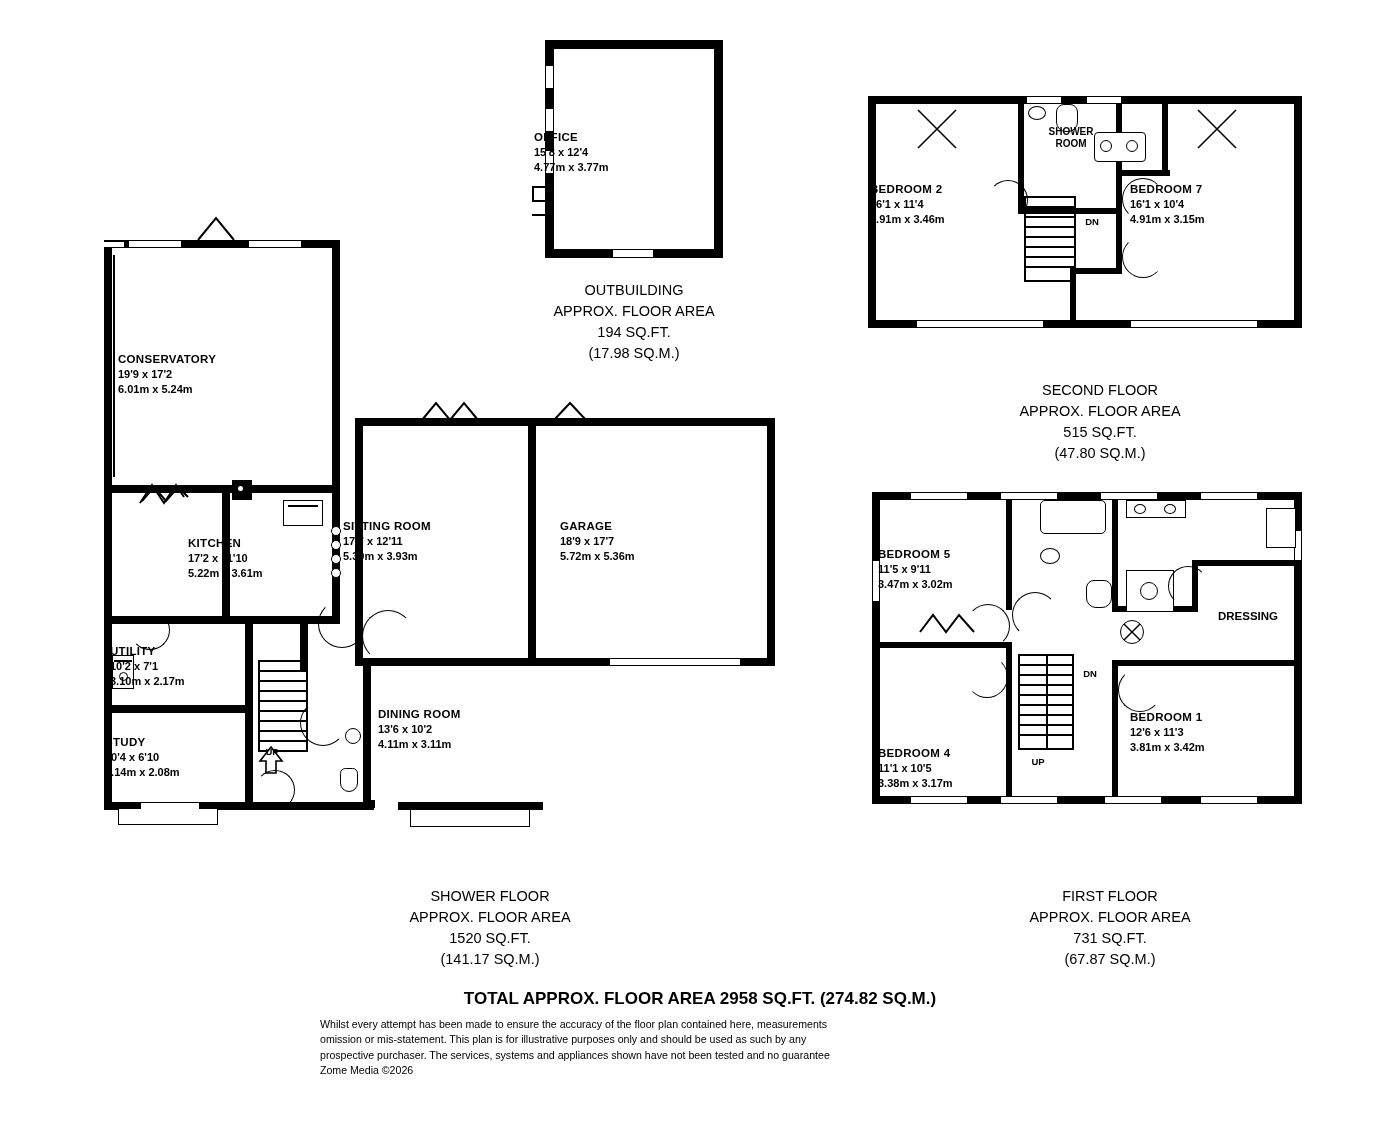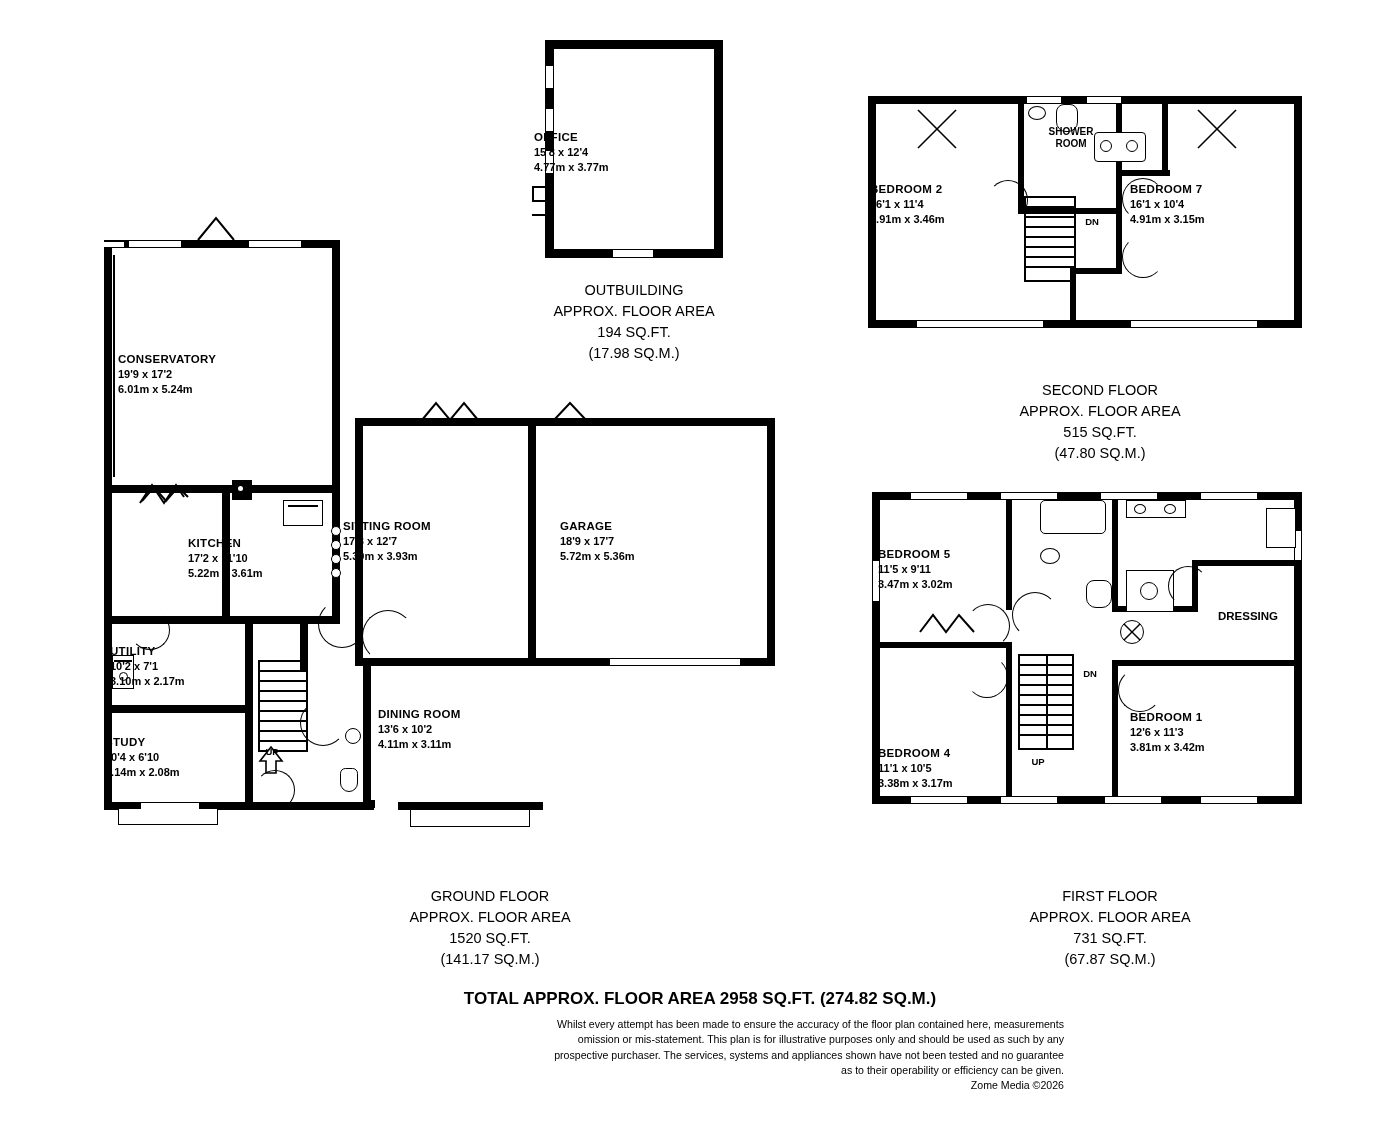--- a/index.html
+++ b/index.html
@@ -45,25 +45,25 @@
   .total-line {
     position: absolute;
     text-align: center;
     font-size: 17px;
     font-weight: bold;
     width: 100%;
     left: 0;
   }
   .disclaimer {
     position: absolute;
-    text-align: right;
+    text-align: left;
     font-size: 10.6px;
     line-height: 1.45;
     width: 760px;
-    left: 304px;
+    left: 320px;
   }
   .tiny-lbl {
     position: absolute;
     font-size: 9.5px;
     font-weight: bold;
     text-align: center;
     white-space: nowrap;
   }
   .stair-box { position: absolute; border: 2px solid #000; box-sizing: border-box; }
   .stair-line { position: absolute; background: #000; height: 1.5px; }
@@ -220,21 +220,21 @@
       <div class="dim">19'9 x 17'2</div>
       <div class="dim">6.01m x 5.24m</div>
     </div>
     <div class="room-label" style="left:188px; top:536px; width:186px;">
       <div class="nm">KITCHEN</div>
       <div class="dim">17'2 x 11'10</div>
       <div class="dim">5.22m x 3.61m</div>
     </div>
     <div class="room-label" style="left:343px; top:519px; width:188px;">
       <div class="nm">SITTING ROOM</div>
-      <div class="dim">17'8 x 12'7</div>
+      <div class="dim">17'7 x 12'11</div>
       <div class="dim">5.39m x 3.93m</div>
     </div>
     <div class="room-label" style="left:560px; top:519px; width:186px;">
       <div class="nm">GARAGE</div>
       <div class="dim">18'9 x 17'7</div>
       <div class="dim">5.72m x 5.36m</div>
     </div>
     <div class="room-label" style="left:110px; top:644px; width:150px;">
       <div class="nm">UTILITY</div>
       <div class="dim">10'2 x 7'1</div>
@@ -246,21 +246,21 @@
       <div class="dim">3.14m x 2.08m</div>
     </div>
     <div class="room-label" style="left:378px; top:707px; width:168px;">
       <div class="nm">DINING ROOM</div>
       <div class="dim">13'6 x 10'2</div>
       <div class="dim">4.11m x 3.11m</div>
     </div>
   </div>
 
   <div class="floor-caption" style="left:340px; top:886px; width:300px;">
-    <div>GROUND FLOOR</div>
+    <div>SHOWER FLOOR</div>
     <div>APPROX. FLOOR AREA</div>
     <div>1520 SQ.FT.</div>
     <div>(141.17 SQ.M.)</div>
   </div>
 
   <div>
     <div class="wall" style="left:868px; top:96px; width:434px; height:8px;"></div>
     <div class="wall" style="left:868px; top:96px; width:8px; height:232px;"></div>
     <div class="wall" style="left:1294px; top:96px; width:8px; height:232px;"></div>
     <div class="wall" style="left:868px; top:320px; width:434px; height:8px;"></div>
@@ -420,17 +420,16 @@
     <div>APPROX. FLOOR AREA</div>
     <div>731 SQ.FT.</div>
     <div>(67.87 SQ.M.)</div>
   </div>
 
   <div class="total-line" style="top:989px;">TOTAL APPROX. FLOOR AREA 2958 SQ.FT. (274.82 SQ.M.)</div>
   <div class="disclaimer" style="top:1017px;">
     <div>Whilst every attempt has been made to ensure the accuracy of the floor plan contained here, measurements</div>
     <div>omission or mis-statement. This plan is for illustrative purposes only and should be used as such by any</div>
     <div>prospective purchaser. The services, systems and appliances shown have not been tested and no guarantee</div>
-    <div>as to their operability or efficiency can be given.</div>
     <div>Zome Media ©2026</div>
   </div>
 
 </div>
 
 </body></html>

